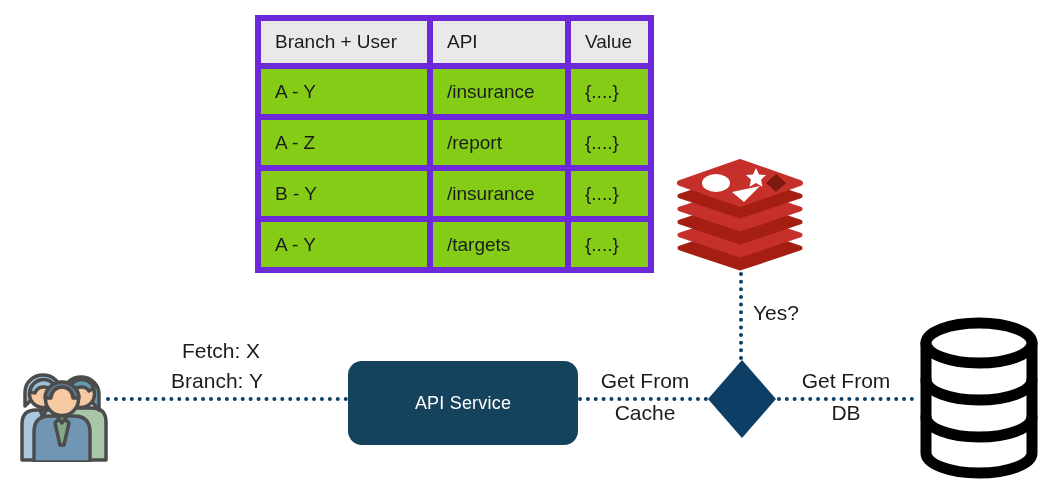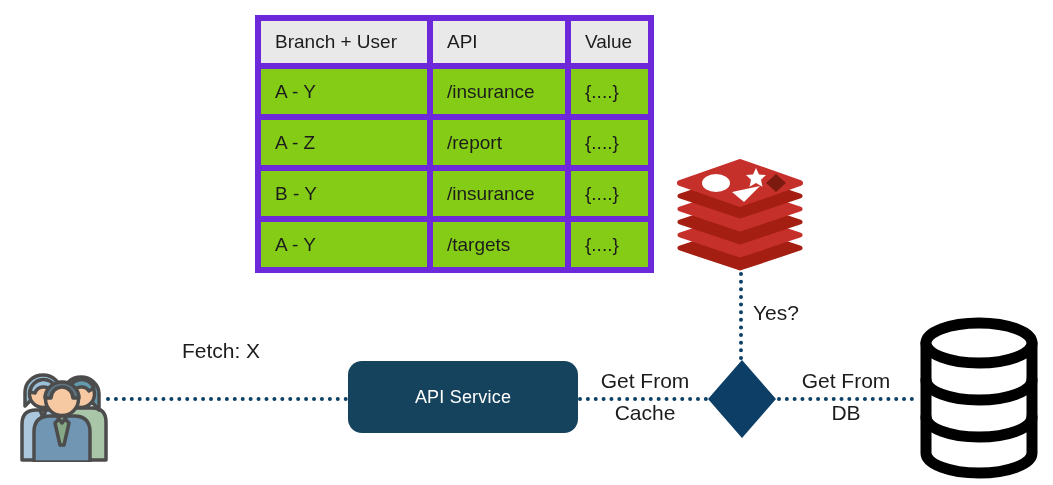--- a/index.html
+++ b/index.html
@@ -40,21 +40,21 @@
   .dot-v { position: absolute; width: 0; border-left: 4px dotted #0d4066; }
   .seg-users-api   { left: 106px; top: 397px; width: 242px; }
   .seg-api-diamond { left: 578px; top: 397px; width: 130px; }
   .seg-diamond-db  { left: 777px; top: 397px; width: 137px; }
   .seg-redis-diamond { left: 739px; top: 272px; height: 88px; }
 
   
   .api-service-box {
     position: absolute;
     left: 348px; top: 361px;
-    width: 230px; height: 72px;
+    width: 230px; height: 84px;
     background: #15425c;
     border-radius: 14px;
     display: flex; align-items: center; justify-content: center;
     color: #ffffff;
     font-size: 18px;
     letter-spacing: 0.2px;
   }
   .diamond-svg { position: absolute; left: 708px; top: 360px; }
 
   
@@ -151,20 +151,21 @@
       <polygon points="8,28 68,49 128,28 68,7" fill="#c6302b" stroke="#c6302b" stroke-width="6"></polygon>
     </g>
 
     <ellipse cx="44" cy="28" rx="14" ry="9" fill="#ffffff"></ellipse>
     <path d="M84 13 l3 6.5 7 .6 -5 4.6 1.5 7 -6.5-3.6 -6.5 3.6 1.5-7 -5-4.6 7-.6 z" fill="#ffffff"></path>
     <polygon points="60,37 88,31 72,47" fill="#ffffff"></polygon>
     <polygon points="104,19 114,28 104,37 94,28" fill="#7c1a10"></polygon>
   </svg>
 
   <div class="lbl lbl-user">Fetch: X</div>
+  <div class="lbl lbl-branch">Branch: Y</div>
 
   <div class="dot-h seg-users-api"></div>
   <div class="dot-h seg-api-diamond"></div>
   <div class="dot-h seg-diamond-db"></div>
   <div class="dot-v seg-redis-diamond"></div>
 
   <div class="api-service-box">
     <span>API Service</span>
   </div>
 

